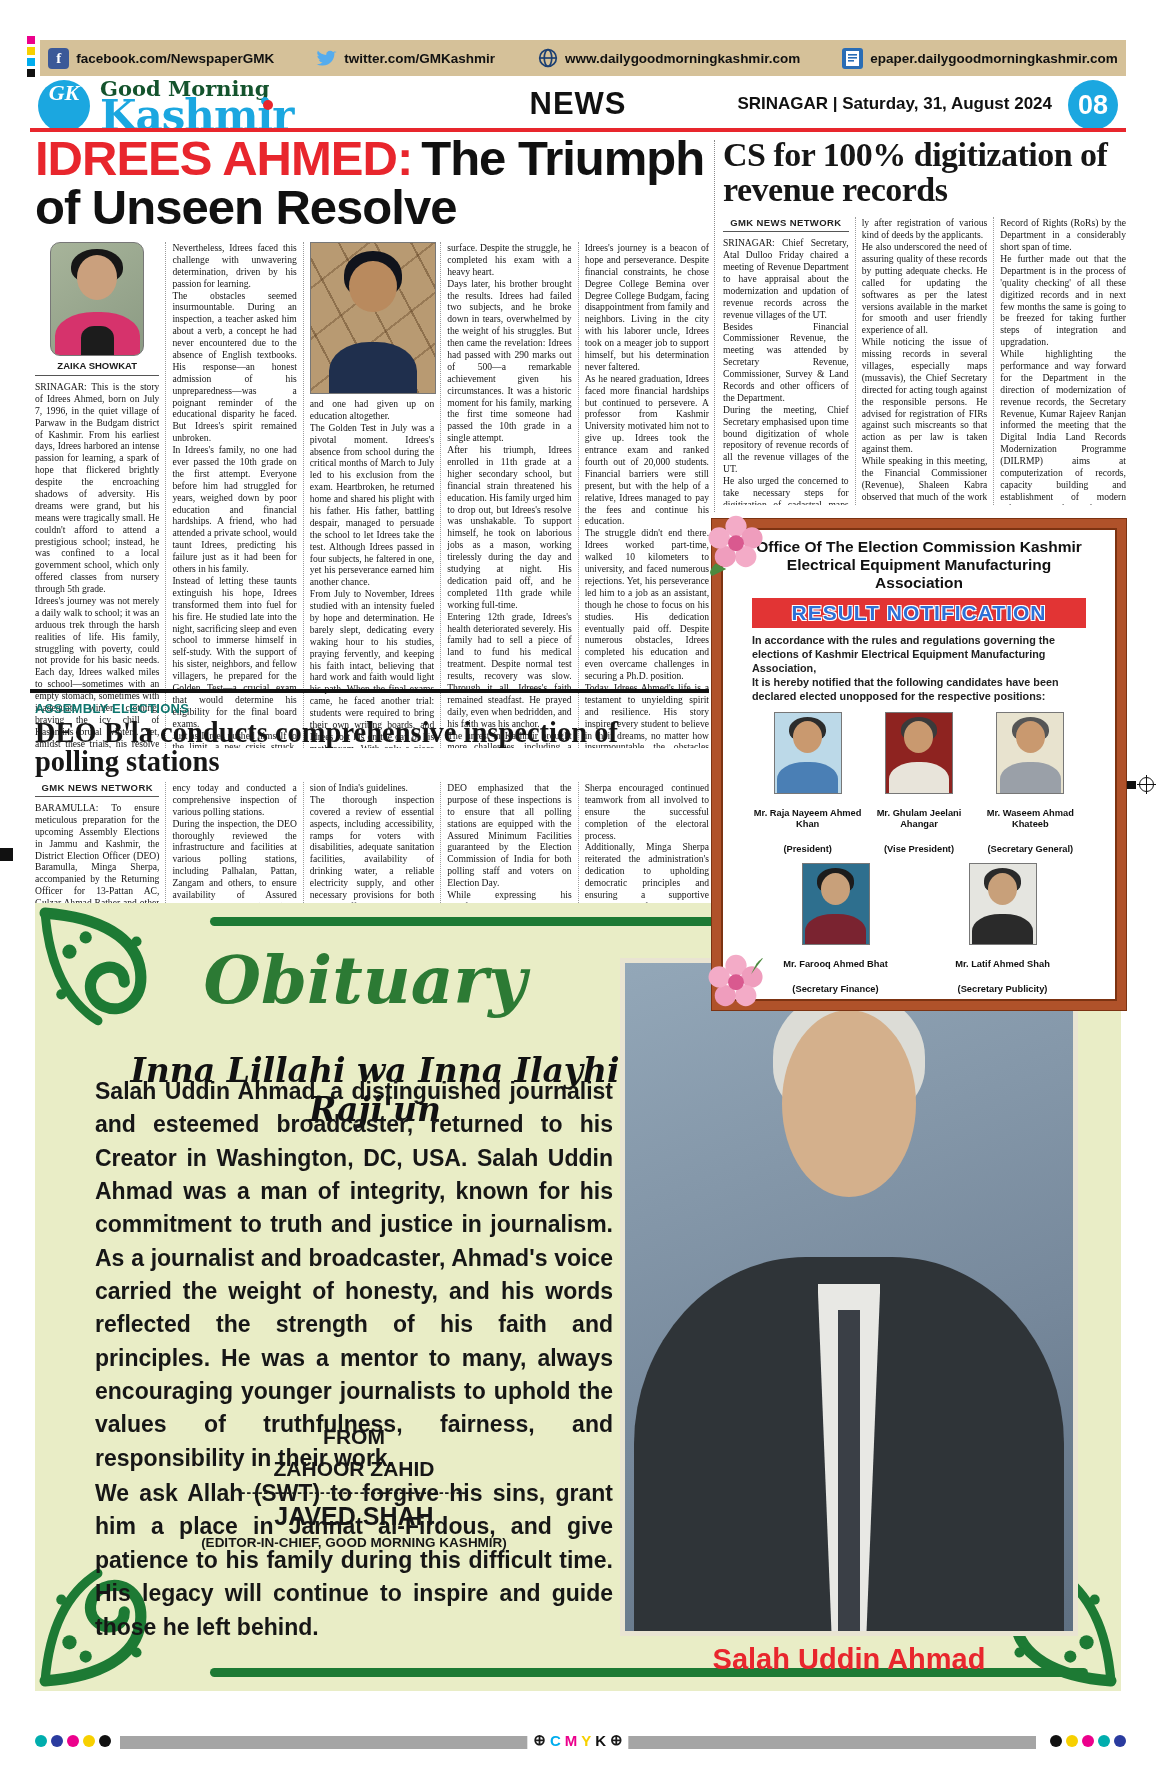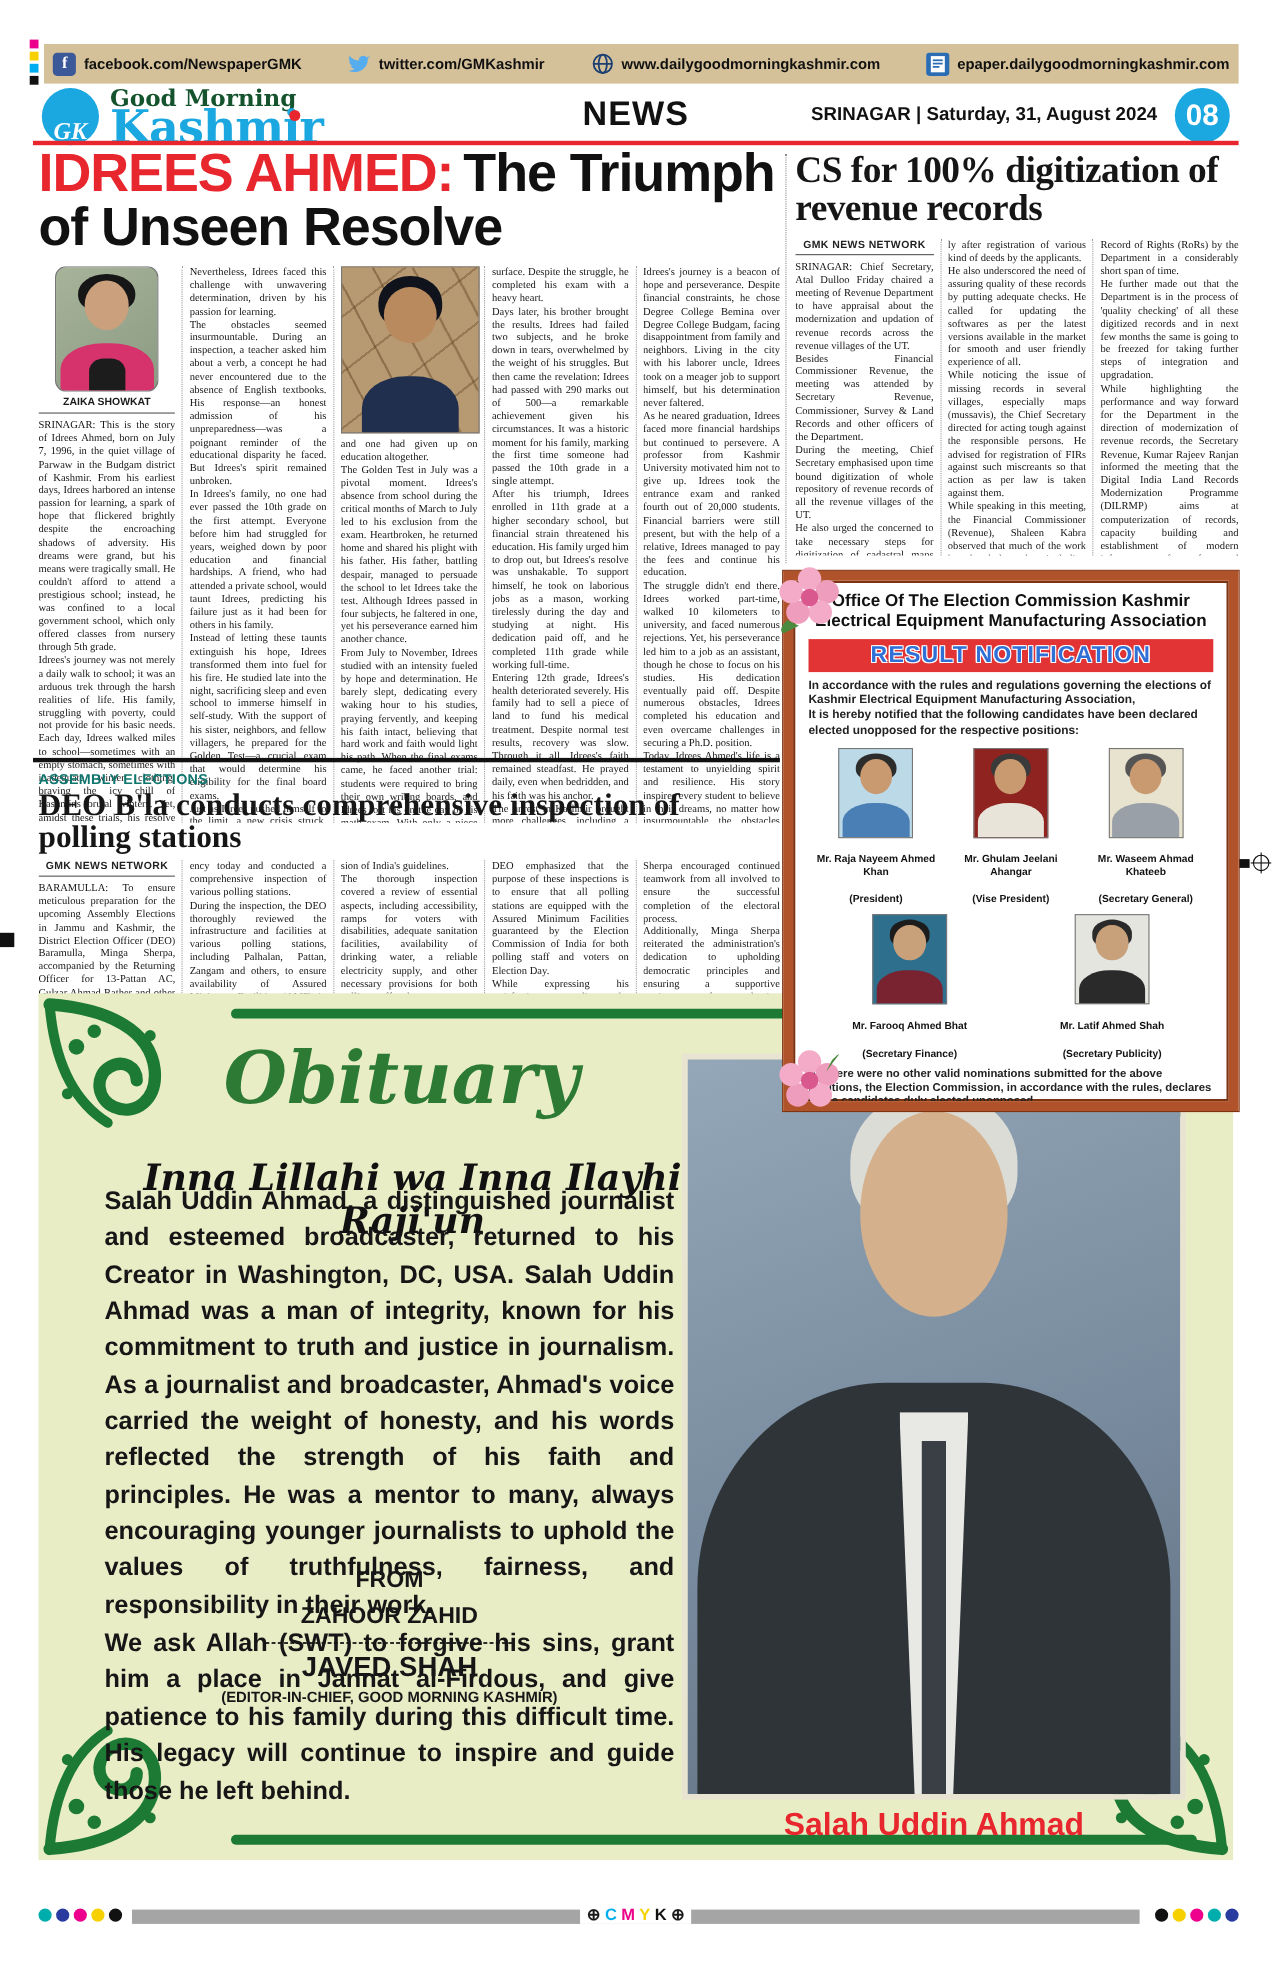--- a/index.html
+++ b/index.html
@@ -21,21 +21,21 @@
   .social-item{display:flex;align-items:center;gap:7px;}
   .social-text{font-weight:bold;font-size:13.5px;color:#111;}
   .si{width:21px;height:21px;border-radius:4px;display:flex;align-items:center;justify-content:center;
       color:#fff;font-weight:bold;font-size:15px;font-family:"Liberation Serif",serif;}
   .si.fb{background:#3b5998;}
   .si.tw{background:transparent;}
   .si.ep{background:#2a6db5;border-radius:3px;}
   
   .masthead{position:absolute;left:30px;top:78px;width:1096px;height:50px;}
   .logo-circle{position:absolute;left:8px;top:2px;width:52px;height:52px;border-radius:50%;
-               background:#1ba7e0;color:#fff;display:flex;align-items:flex-end;justify-content:center;
+               background:#1ba7e0;color:#fff;display:flex;align-items:flex-start;justify-content:center;
                font:italic bold 22px "Liberation Serif",serif;}
   .logo-text{position:absolute;left:70px;top:0;}
   .lt1{font:bold 21px "DejaVu Serif",serif;color:#14532d;line-height:1;}
   .lt2{position:relative;font:bold 42px "DejaVu Serif",serif;color:#1ba7e0;line-height:.82;letter-spacing:-1px;}
   .red-dot{position:absolute;right:20px;top:1px;width:10px;height:10px;border-radius:50%;background:#e8262d;}
   .news-title{position:absolute;left:0;right:0;top:8px;text-align:center;
               font-weight:bold;font-size:31px;letter-spacing:1px;color:#111;}
   .dateline{position:absolute;right:74px;top:16px;font-weight:bold;font-size:17px;color:#111;}
   .page-circle{position:absolute;right:8px;top:2px;width:50px;height:50px;border-radius:50%;
                background:#1ba7e0;color:#fff;display:flex;align-items:center;justify-content:center;
@@ -67,21 +67,21 @@
   .zaika{width:92px;height:112px;border-radius:10px;margin:0 auto;}
   .idrees-photo{width:100%;height:150px;margin-bottom:4px;}
   .v-divider{position:absolute;left:714px;top:140px;height:372px;border-left:1px dotted #8a8a8a;}
   
   .cs{position:absolute;left:723px;top:138px;width:403px;}
   .cs h2{margin:0;font:bold 34px/1.02 "Liberation Serif",serif;color:#161616;letter-spacing:-.5px;}
   .body3{display:flex;margin-top:10px;height:288px;}
   
   .ad{position:absolute;left:712px;top:519px;width:414px;height:491px;background:#fff;z-index:6;
       border:9px solid #b0522a;box-shadow:inset 0 0 0 2px #7c3312, 0 0 0 1px #7c3312;box-sizing:border-box;}
-  .ad-inner{padding:10px 14px 6px;height:100%;box-sizing:border-box;overflow:hidden;}
+  .ad-inner{padding:10px 31px 6px;height:100%;box-sizing:border-box;overflow:hidden;}
   .ad-title{text-align:center;font-weight:bold;font-size:15.5px;line-height:1.15;color:#111;}
   .ad-banner{margin:7px auto 6px;background:#e23434;text-align:center;padding:3px 0;}
   .ad-banner span{font-weight:bold;font-size:21px;letter-spacing:1px;color:#2f6fd6;
       text-shadow:-1px -1px 0 #fff,1px -1px 0 #fff,-1px 1px 0 #fff,1px 1px 0 #fff;}
   .ad-intro{font-weight:bold;font-size:10.8px;line-height:1.28;color:#222;white-space:pre-line;}
   .cand-row{display:flex;justify-content:space-around;margin-top:8px;}
   .cand{width:122px;text-align:center;}
   .cand .portrait{width:66px;height:80px;margin:0 auto;}
   .cand-name{font-weight:bold;font-size:9.3px;margin-top:14px;line-height:1.2;color:#111;}
   .ad-closing{font-weight:bold;font-size:10.3px;line-height:1.25;color:#222;margin-top:7px;white-space:pre-line;}

